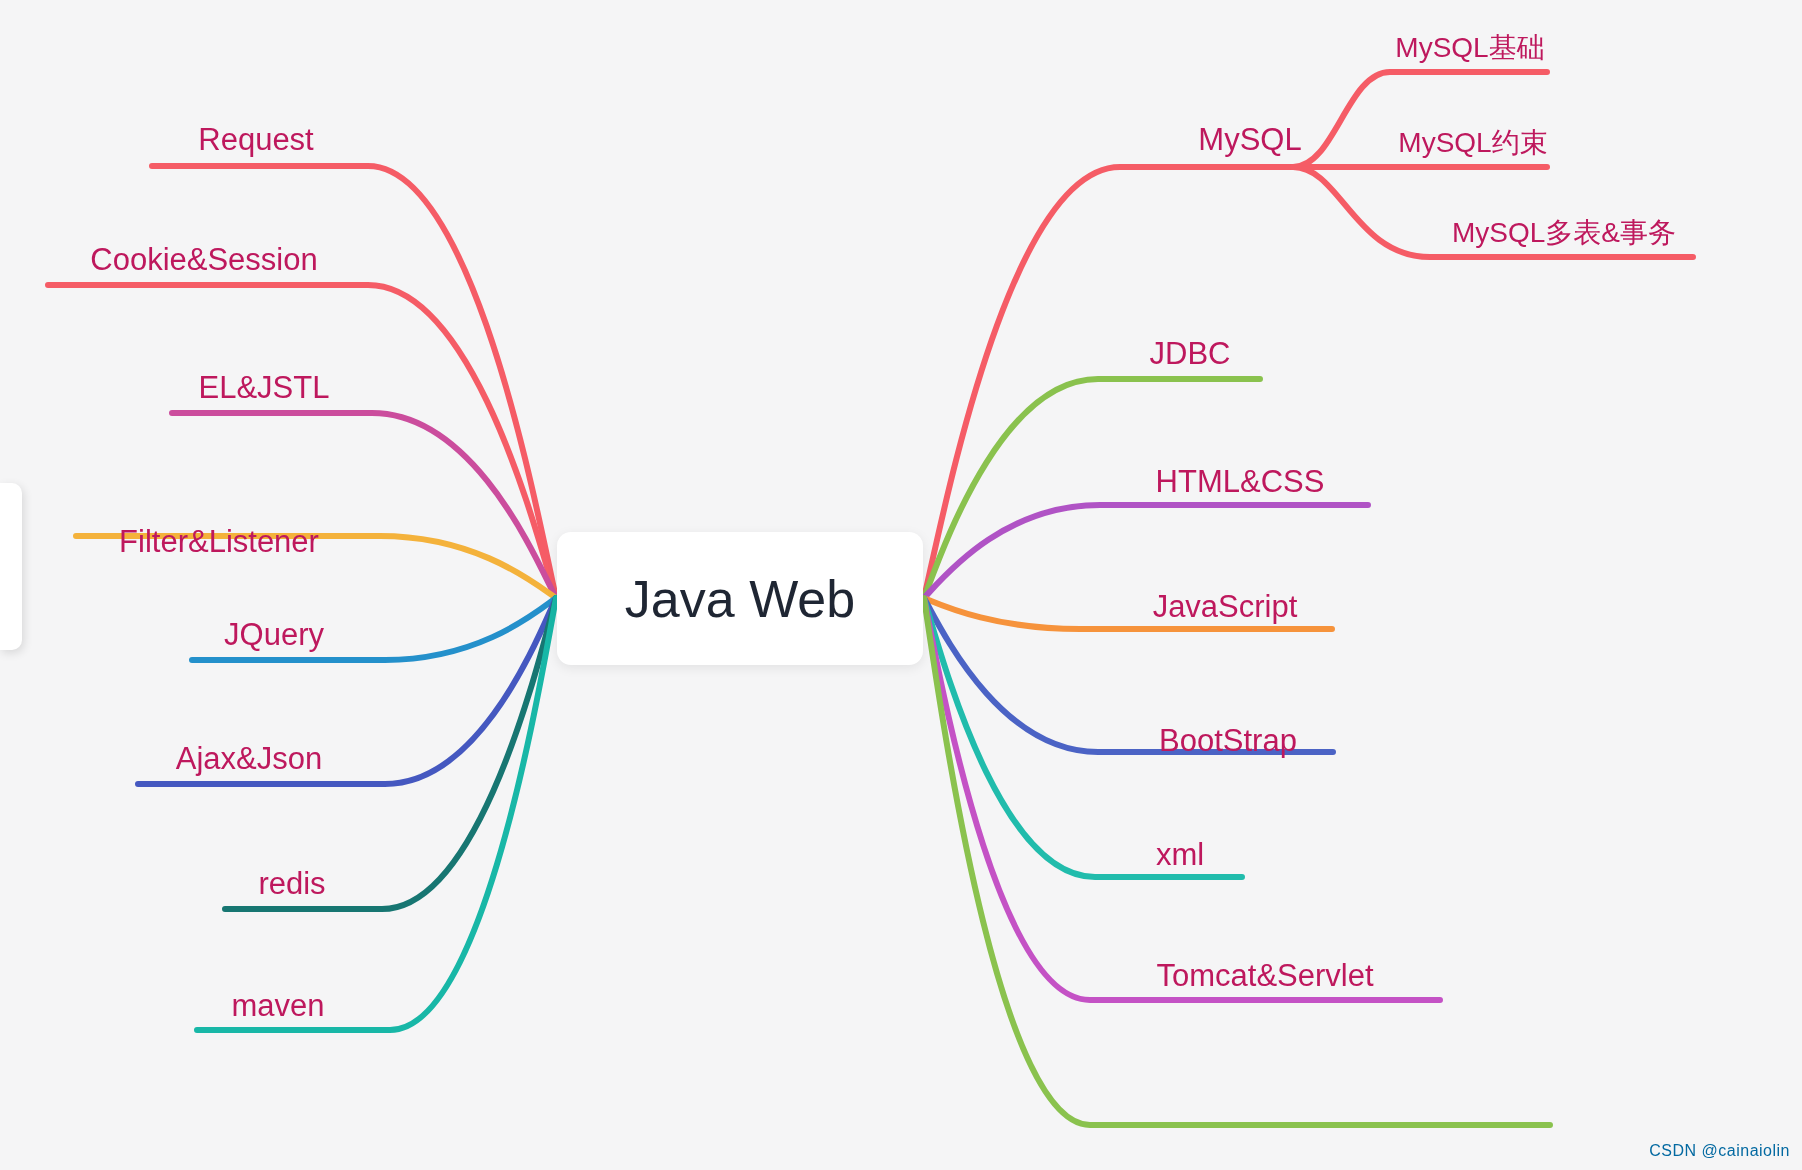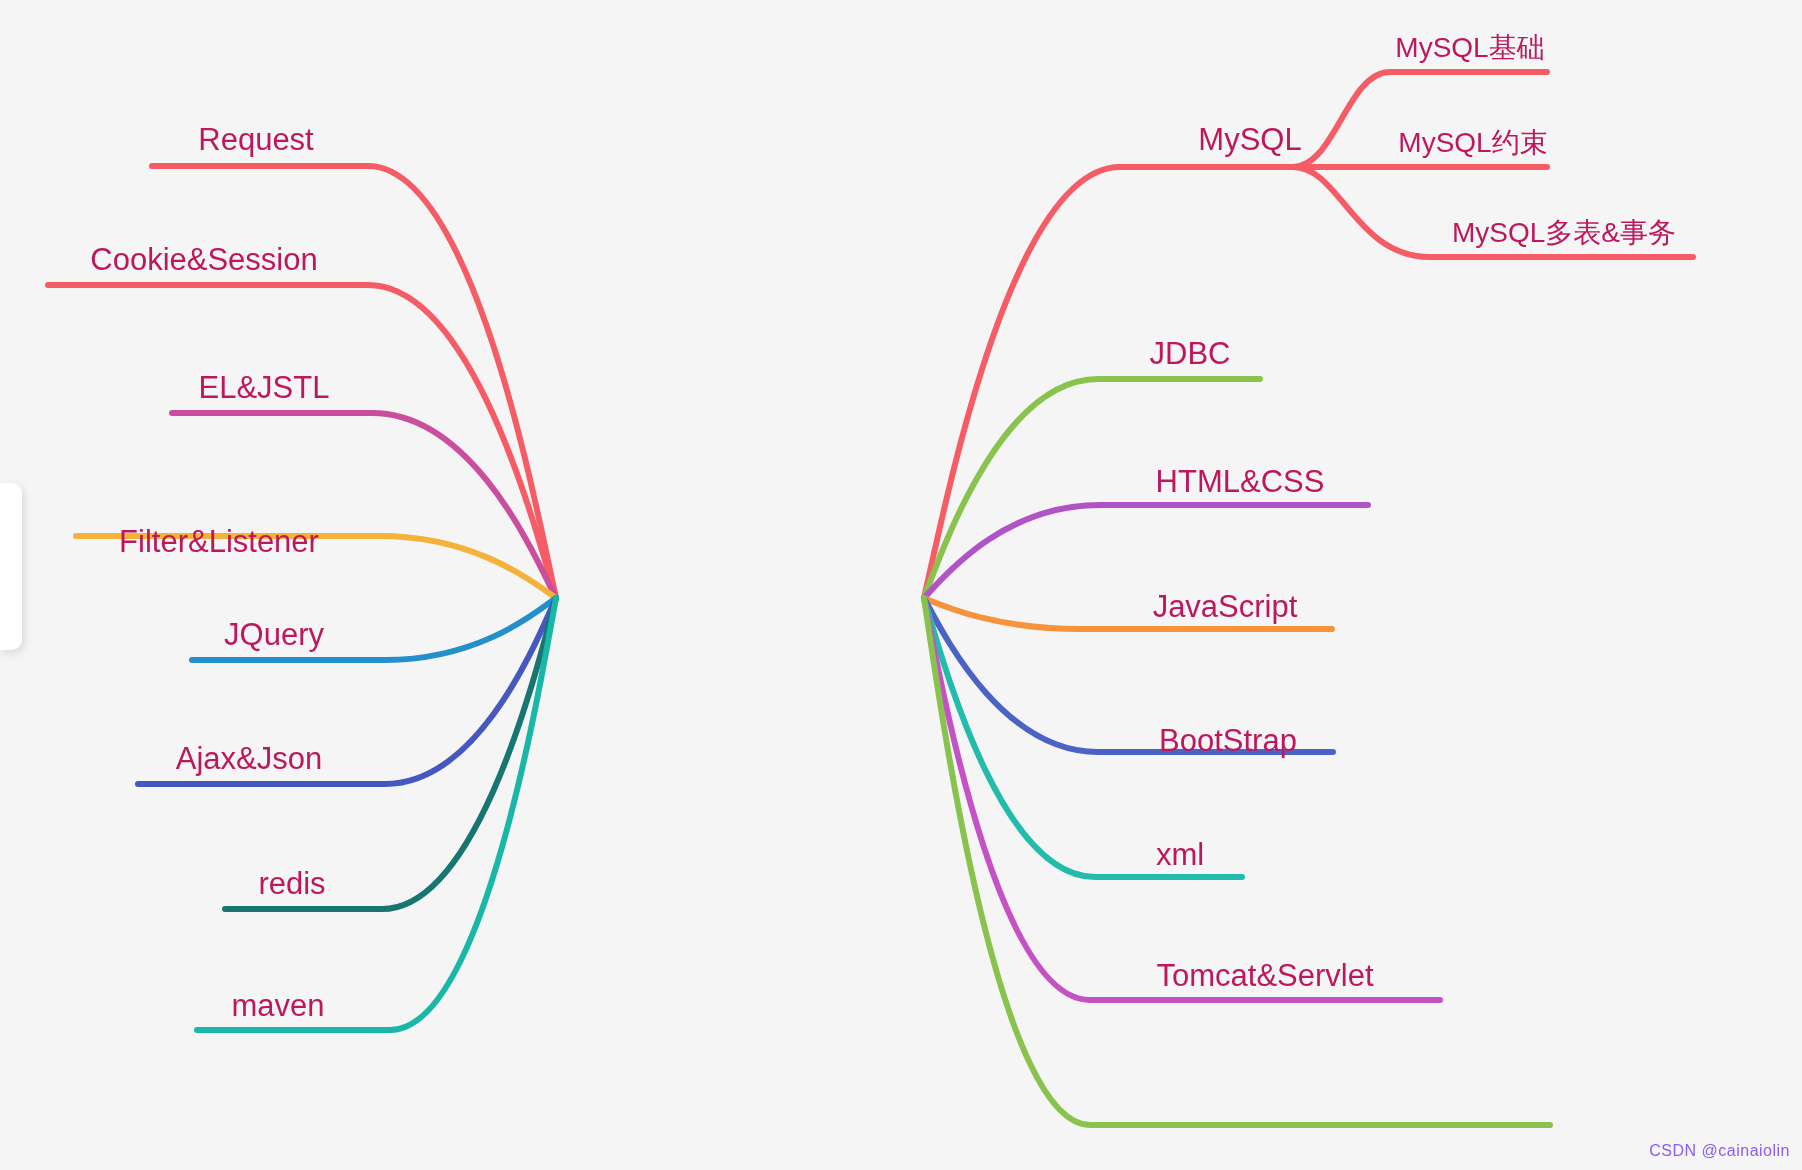--- a/index.html
+++ b/index.html
@@ -42,21 +42,21 @@
     left:0;top:483px;
     width:22px;height:167px;
     background:#ffffff;
     border-radius:0 10px 10px 0;
     box-shadow:2px 3px 10px rgba(0,0,0,0.12);
   }
   .watermark{
     position:absolute;
     right:12px;top:1142px;
     font-size:16px;
-    color:#8b5cf6;
+    color:#0369a1;
     letter-spacing:0.5px;
   }
 </style>
 </head>
 <body>
 
 <div class="canvas">
 
   <svg class="wires" width="1802" height="1170" viewBox="0 0 1802 1170">
 
@@ -77,20 +77,23 @@
     <path d="M1368,505 L1100,505 C1001,505 942,579 924,598" stroke="#b053c5"></path>
     <path d="M1332,629 L1080,629 C992,629 939,604 924,598" stroke="#f6933c"></path>
     <path d="M1333,752 L1098,752 C1000,752 941,629 924,598" stroke="#4b63c5"></path>
     <path d="M1242,877 L1095,877 C999,877 941,654 924,598" stroke="#21bcac"></path>
     <path d="M1440,1000 L1090,1000 C997,1000 940,678 924,598" stroke="#c452c5"></path>
     <path d="M1550,1125 L1090,1125 C997,1125 940,703 924,598" stroke="#8ac24e"></path>
   </svg>
 
   <div class="side-panel"></div>
 
+  <div class="center-node">
+    <span class="title">Java Web</span>
+  </div>
 
   <div class="lbl" style="left:256px;top:122px;">Request</div>
   <div class="lbl" style="left:204px;top:242px;text-align:right;">Cookie&amp;Session</div>
   <div class="lbl" style="left:264px;top:370px;">EL&amp;JSTL</div>
   <div class="lbl" style="left:219px;top:500px;margin-top:24px;">Filter&amp;Listener</div>
   <div class="lbl" style="left:274px;top:617px;">JQuery</div>
   <div class="lbl" style="left:249px;top:741px;">Ajax&amp;Json</div>
   <div class="lbl" style="left:292px;top:866px;">redis</div>
   <div class="lbl" style="left:278px;top:988px;text-align:center;">maven</div>
 

